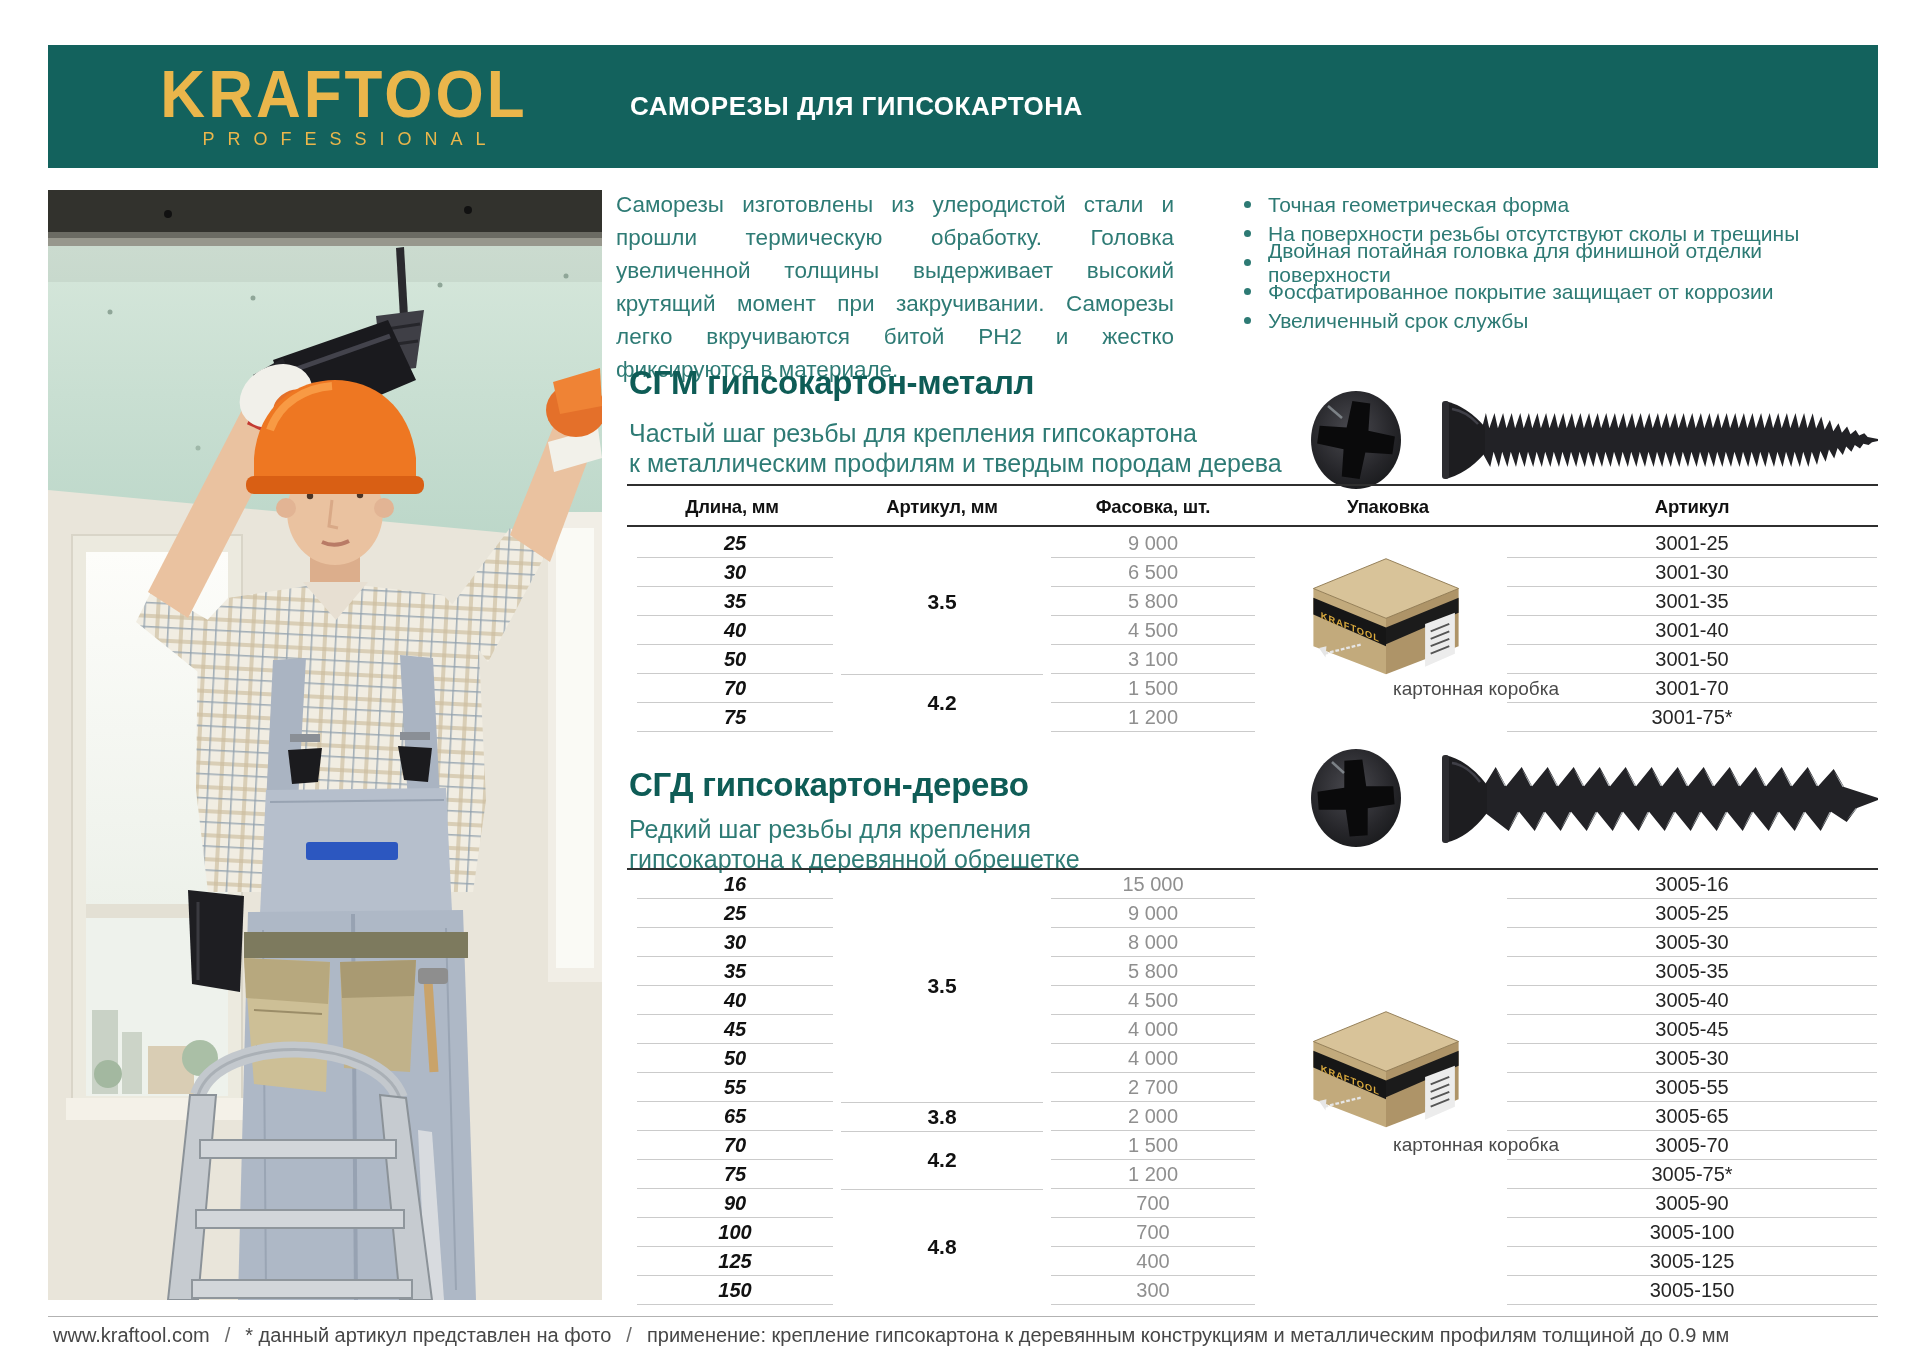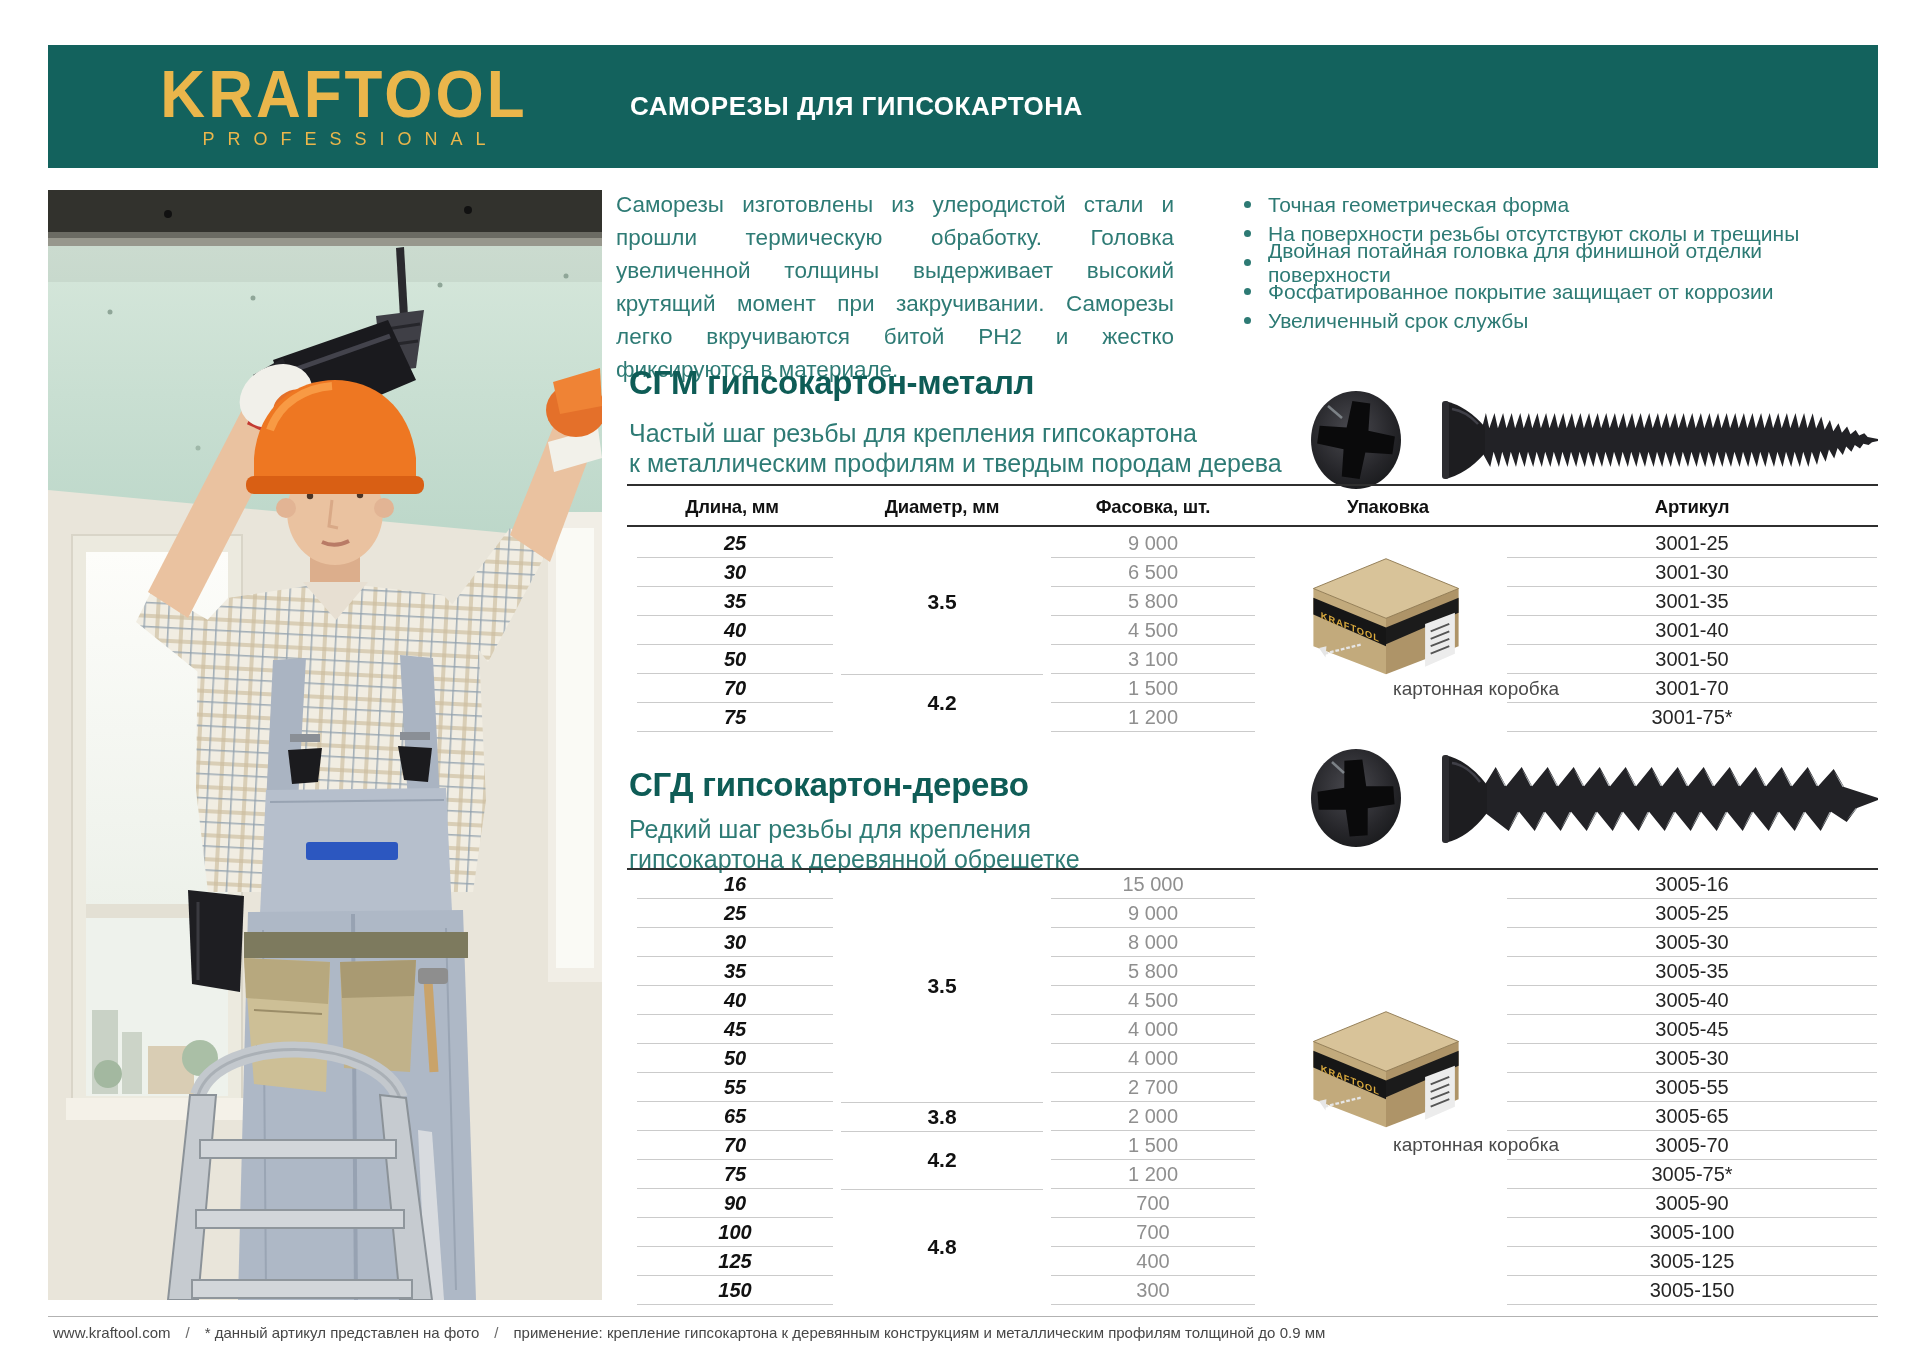--- a/index.html
+++ b/index.html
@@ -53,21 +53,21 @@
   .dia { position:absolute; left:220px; width:190px; display:flex; align-items:center; justify-content:center; font-size:21px; font-weight:700; color:#111; }
   .dia-sep { position:absolute; left:214px; width:202px; height:1px; background:#cbcbcb; }
 
   .packbox { position:absolute; left:1302px; width:168px; height:121px; }
   #sgm-box { top:555px; } #sgd-box { top:1008px; }
   .packlabel { position:absolute; left:1299px; width:260px; text-align:right; font-size:19px; color:#4a4a4a; }
   #sgm-packlabel { top:678px; } #sgd-packlabel { top:1134px; }
 
   
   .footer-line { position:absolute; left:48px; top:1316px; width:1830px; height:1px; background:#b2b2b2; }
-  .footer { position:absolute; left:53px; top:1324px; width:1820px; font-size:15px; color:#474747; display:flex; align-items:baseline; }
+  .footer { position:absolute; left:53px; top:1324px; width:1820px; font-size:20px; color:#474747; display:flex; align-items:baseline; }
   .footer .sep { margin:0 15px; color:#6a6a6a; }
   .hidden-defs { position:absolute; width:0; height:0; overflow:hidden; }
 </style>
 </head>
 <body>
 
 <div class="page">
 
   <div class="topbar">
     <div class="logo">
@@ -248,21 +248,21 @@
   <svg class="screwside" id="sgm-screw" viewBox="0 0 437 84">
       <polygon points="40.0,30.0 43.9,15.0 47.3,30.2 52.5,15.0 55.9,30.2 61.1,15.0 64.5,30.2 69.7,15.0 73.1,30.2 78.3,15.0 81.7,30.2 86.9,15.0 90.3,30.2 95.5,15.0 98.9,30.2 104.1,15.0 107.5,30.2 112.7,15.0 116.1,30.2 121.3,15.0 124.7,30.2 129.9,15.0 133.3,30.2 138.5,15.0 141.9,30.2 147.1,15.0 150.5,30.2 155.7,15.0 159.1,30.2 164.3,15.0 167.7,30.2 172.9,15.0 176.3,30.2 181.5,15.0 184.9,30.2 190.1,15.0 193.5,30.2 198.7,15.0 202.1,30.2 207.3,15.0 210.7,30.2 215.9,15.0 219.3,30.2 224.5,15.0 227.9,30.2 233.1,15.0 236.5,30.2 241.7,15.0 245.1,30.2 250.3,15.0 253.7,30.2 258.9,15.0 262.3,30.2 267.5,15.0 270.9,30.2 276.1,15.0 279.5,30.2 284.7,15.0 288.1,30.2 293.3,15.0 296.7,30.2 301.9,15.0 305.3,30.2 310.5,15.0 313.9,30.2 319.1,15.0 322.5,30.2 327.7,15.0 331.1,30.2 336.3,15.0 339.7,30.2 344.9,15.0 348.3,30.2 353.5,15.0 356.9,30.2 362.1,15.0 365.5,30.2 370.7,15.3 374.1,30.4 379.3,18.6 382.7,31.8 387.9,21.9 391.3,33.3 396.5,25.3 399.9,34.7 405.1,28.6 408.5,36.2 413.7,31.9 417.1,37.6 422.3,35.2 425.7,39.0 436.0,41.0 436.0,43.0 430.0,44.2 426.6,47.1 421.4,45.7 418.0,50.4 412.8,47.1 409.4,53.8 404.2,48.6 400.8,57.1 395.6,50.0 392.2,60.4 387.0,51.5 383.6,63.7 378.4,52.9 375.0,67.0 369.8,53.8 366.4,69.0 361.2,53.8 357.8,69.0 352.6,53.8 349.2,69.0 344.0,53.8 340.6,69.0 335.4,53.8 332.0,69.0 326.8,53.8 323.4,69.0 318.2,53.8 314.8,69.0 309.6,53.8 306.2,69.0 301.0,53.8 297.6,69.0 292.4,53.8 289.0,69.0 283.8,53.8 280.4,69.0 275.2,53.8 271.8,69.0 266.6,53.8 263.2,69.0 258.0,53.8 254.6,69.0 249.4,53.8 246.0,69.0 240.8,53.8 237.4,69.0 232.2,53.8 228.8,69.0 223.6,53.8 220.2,69.0 215.0,53.8 211.6,69.0 206.4,53.8 203.0,69.0 197.8,53.8 194.4,69.0 189.2,53.8 185.8,69.0 180.6,53.8 177.2,69.0 172.0,53.8 168.6,69.0 163.4,53.8 160.0,69.0 154.8,53.8 151.4,69.0 146.2,53.8 142.8,69.0 137.6,53.8 134.2,69.0 129.0,53.8 125.6,69.0 120.4,53.8 117.0,69.0 111.8,53.8 108.4,69.0 103.2,53.8 99.8,69.0 94.6,53.8 91.2,69.0 86.0,53.8 82.6,69.0 77.4,53.8 74.0,69.0 68.8,53.8 65.4,69.0 60.2,53.8 56.8,69.0 51.6,53.8 48.2,69.0 40.0,54.0" fill="#222226"></polygon>
       <path d="M3 3 Q 24.8 8, 43 29 L 43 55 Q 24.8 76, 3 81 Z" fill="#1d1d20"></path>
       <rect x="0" y="3" width="7" height="78" rx="3" fill="#2c2c30"></rect>
       <path d="M10 11 Q 24 13, 36 26" stroke="#4a4a52" stroke-width="2.5" fill="none" opacity="0.8"></path>
     </svg>
   <div class="tbl" id="tbl-sgm">
       <div class="line-top"></div>
       <div class="thead">
         <div class="col-label" style="left:-5px;width:220px">Длина, мм</div>
-        <div class="col-label" style="left:205px;width:220px">Диаметр, мм</div>
+        <div class="col-label" style="left:205px;width:220px">Артикул, мм</div>
         <div class="col-label" style="left:416px;width:220px">Фасовка, шт.</div>
         <div class="col-label" style="left:651px;width:220px">Упаковка</div>
         <div class="col-label" style="left:955px;width:220px">Артикул</div>
         <div class="line-mid"></div>
       </div>
       <div class="rows">
         <div class="trow">
       <span class="cell c-len">25</span>
       <span class="cell c-pack">9 000</span>
       <span class="cell c-sku">3001-25</span>

